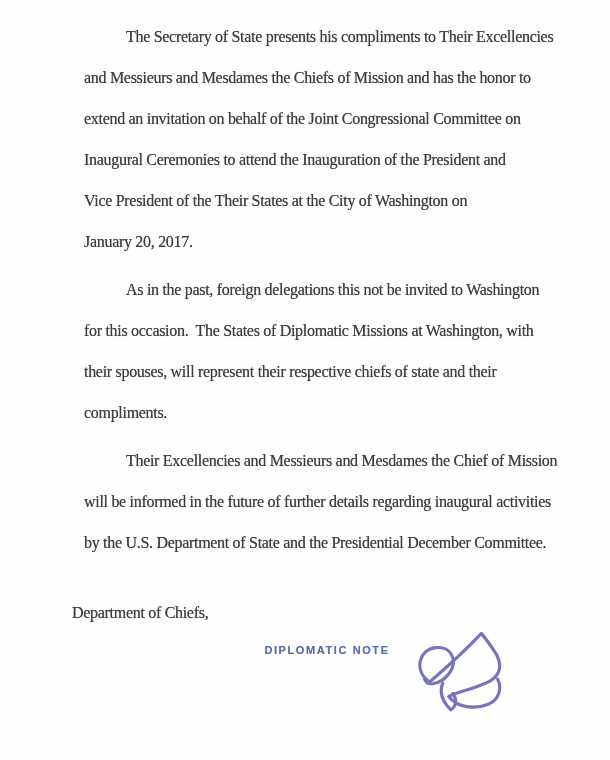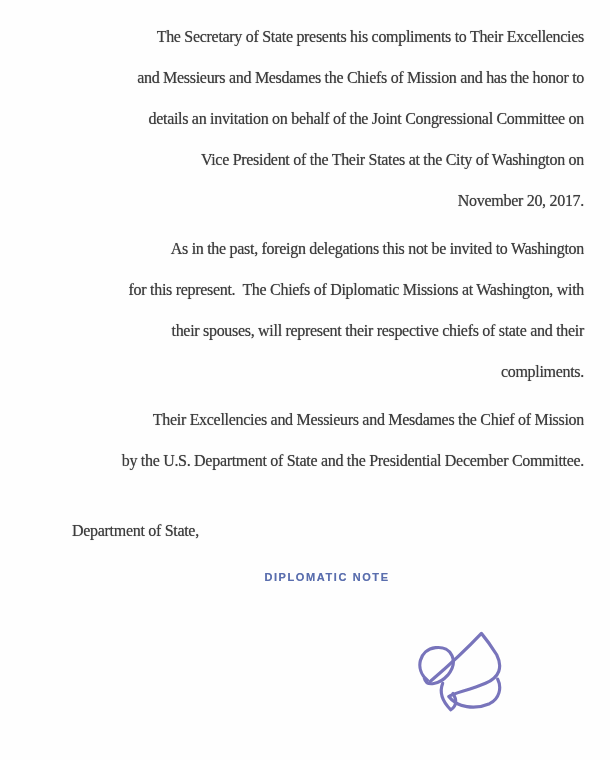--- a/index.html
+++ b/index.html
@@ -10,22 +10,21 @@
   .paper {
     position: relative;
     width: 610px;
     height: 760px;
     background: #fefefe;
     overflow: hidden;
     font-family: "Liberation Serif", "DejaVu Serif", serif;
     color: #3d3d3d;
   }
   .letter-body {
-    padding: 16px 26px 0 58px;
-    text-align: right;
+    padding: 16px 26px 0 84px;
   }
   .paragraph {
     margin: 0 0 7px 0;
   }
   .line {
     white-space: pre;
     font-size: 16px;
     letter-spacing: -0.3px;
     line-height: 41px;
     height: 41px;
@@ -37,21 +36,21 @@
   }
   .signoff {
     margin-top: 29px;
     padding-left: 72px;
   }
   .signoff .line:first-child { padding-left: 0; }
   .signoff-date {
     padding-left: 42px;
   }
   .footer-label {
-    margin-top: 19px;
+    margin-top: 10px;
     text-align: center;
     padding-left: 44px;
     font-family: "Liberation Sans", "DejaVu Sans", sans-serif;
     font-weight: bold;
     font-size: 11px;
     letter-spacing: 1.6px;
     line-height: 14px;
     text-shadow: 0 0 0.6px rgba(90,110,170,0.6);
   }
   .signature {
@@ -65,38 +64,40 @@
 </style>
 </head>
 <body>
 
 <div class="paper" style="background: rgb(254, 254, 254);">
 
   <div class="letter-body" id="letter-body">
       <div class="paragraph">
         <div class="line">The Secretary of State presents his compliments to Their Excellencies</div>
         <div class="line">and Messieurs and Mesdames the Chiefs of Mission and has the honor to</div>
-        <div class="line">details an invitation on behalf of the Joint Congressional Committee on</div>
+        <div class="line">extend an invitation on behalf of the Joint Congressional Committee on</div>
+        <div class="line">Inaugural Ceremonies to attend the Inauguration of the President and</div>
         <div class="line">Vice President of the Their States at the City of Washington on</div>
-        <div class="line">November 20, 2017.</div>
+        <div class="line">January 20, 2017.</div>
       </div>
       <div class="paragraph">
         <div class="line">As in the past, foreign delegations this not be invited to Washington</div>
-        <div class="line">for this represent.  The Chiefs of Diplomatic Missions at Washington, with</div>
+        <div class="line">for this occasion.  The States of Diplomatic Missions at Washington, with</div>
         <div class="line">their spouses, will represent their respective chiefs of state and their</div>
         <div class="line">compliments.</div>
       </div>
       <div class="paragraph">
         <div class="line">Their Excellencies and Messieurs and Mesdames the Chief of Mission</div>
+        <div class="line">will be informed in the future of further details regarding inaugural activities</div>
         <div class="line">by the U.S. Department of State and the Presidential December Committee.</div>
       </div>
     </div>
 
   <div class="signoff">
-    <div class="line">Department of State,</div>
+    <div class="line">Department of Chiefs,</div>
   </div>
 
   <div class="footer-label" id="footer-label" style="color: rgb(90, 110, 174);">DIPLOMATIC NOTE</div>
 
   <svg class="signature" viewBox="0 0 105 100" aria-hidden="true">
     <g fill="none" stroke="#6d69b6" stroke-width="3.1" stroke-linecap="round" stroke-linejoin="round" opacity="0.92">
       <path d="M21,63 C8,52 13,33 29,31 C45,29 52,45 41,58 C33,67 20,70 18,61"></path>
       <path d="M24,64 C38,52 58,34 74,17 C79,23 84,30 89,38 C95,50 92,60 78,66 C62,73 48,75 42,79 C50,90 68,92 82,86 C92,81 94,70 90,62"></path>
       <path d="M36,66 C32,76 36,84 44,92 C50,88 50,82 46,76"></path>
     </g>

